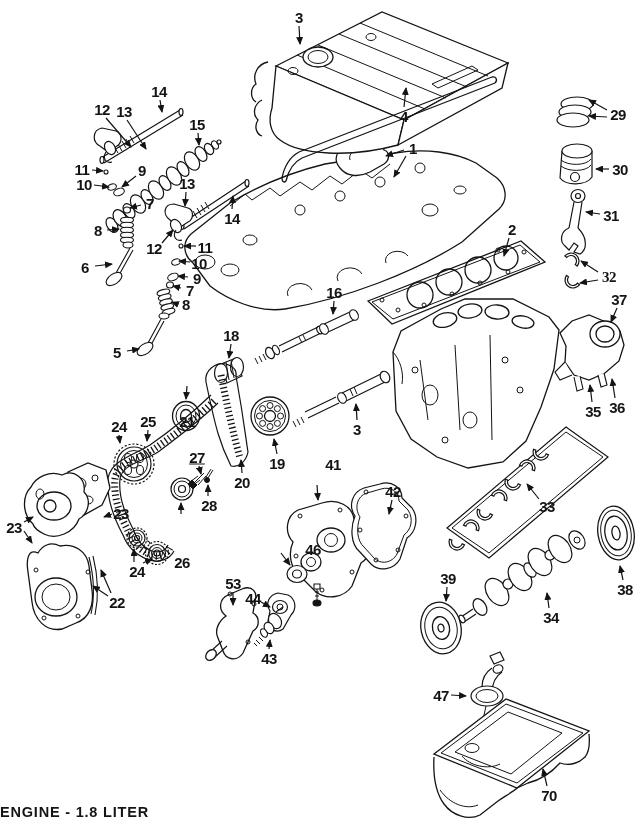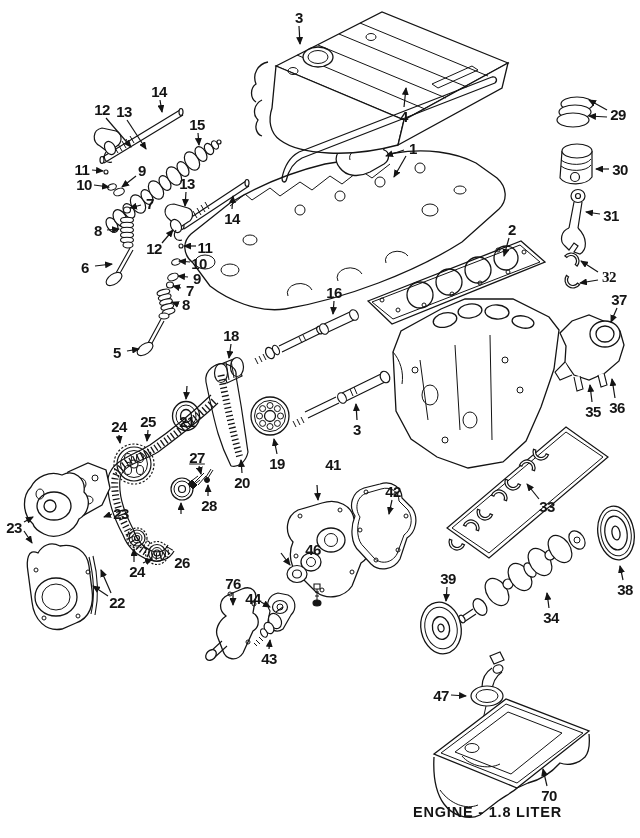--- a/index.html
+++ b/index.html
@@ -3,22 +3,22 @@
 <meta charset="utf-8">
 <style>
   html,body{margin:0;padding:0;background:#fff;}
   .stage{position:relative;width:640px;height:838px;background:#fff;overflow:hidden;
          font-family:"Liberation Sans",sans-serif;}
   .stage svg{position:absolute;left:0;top:0;}
   #callout-layer{position:absolute;left:0;top:0;width:640px;height:838px;pointer-events:none;}
   .callout{position:absolute;transform:translate(-50%,-50%);font-weight:bold;font-size:15px;
            color:#141414;letter-spacing:-0.5px;line-height:1;pointer-events:auto;cursor:pointer;
            white-space:nowrap;}
-  .diagram-title{position:absolute;left:0;top:804px;width:554px;text-align:right;
-           font-weight:bold;font-size:14.5px;letter-spacing:0.8px;color:#141414;padding-left:8px;}
+  .diagram-title{position:absolute;left:0;top:804px;width:554px;text-align:left;
+           font-weight:bold;font-size:14.5px;letter-spacing:0.8px;color:#141414;}
 </style>
 </head>
 <body>
 
 <div class="stage">
 
 <svg id="diagram-svg" width="640" height="838" viewBox="0 0 640 838">
   <defs>
     <marker id="arrowhead" markerWidth="8" markerHeight="7" refX="7" refY="3.5" orient="auto" markerUnits="userSpaceOnUse">
       <path d="M0,0 L8,3.5 L0,7 Z" fill="#141414"></path>
@@ -562,20 +562,20 @@
       <div class="callout" style="left: 197px; top: 457px; text-decoration: underline;">27</div>
       <div class="callout" style="left: 209px; top: 505px;">28</div>
       <div class="callout" style="left: 182px; top: 523px; margin-top: 39px;">26</div>
       <div class="callout" style="left: 14px; top: 527px;">23</div>
       <div class="callout" style="left: 121px; top: 513px;">23</div>
       <div class="callout" style="left: 117px; top: 602px;">22</div>
       <div class="callout" style="left: 137px; top: 571px;">24</div>
       <div class="callout" style="left: 317px; top: 464px; margin-left: 16px;">41</div>
       <div class="callout" style="left: 393px; top: 491px;">42</div>
       <div class="callout" style="left: 273px; top: 549px; margin-left: 40px;">46</div>
-      <div class="callout" style="left: 233px; top: 583px;">76</div>
+      <div class="callout" style="left: 233px; top: 583px;">53</div>
       <div class="callout" style="left: 253px; top: 598px;">44</div>
       <div class="callout" style="left: 269px; top: 658px;">43</div>
     </div>
 
 <div class="diagram-title">ENGINE - 1.8 LITER</div>
 
 </div>
 
 </body></html>

